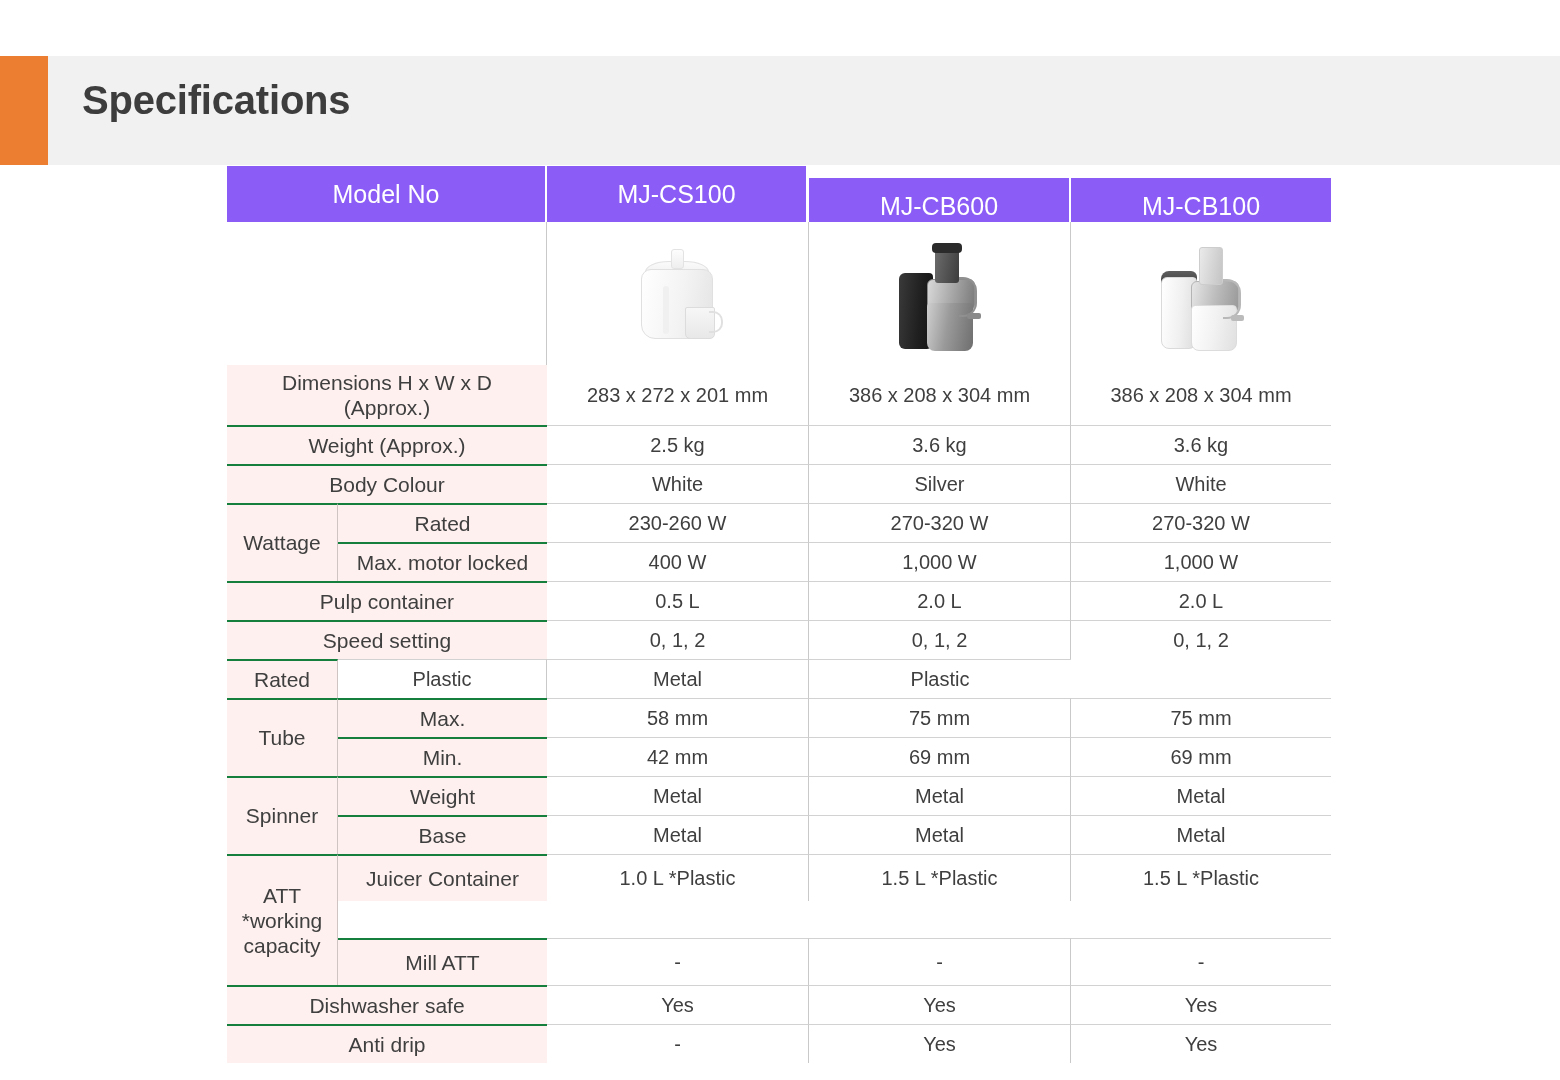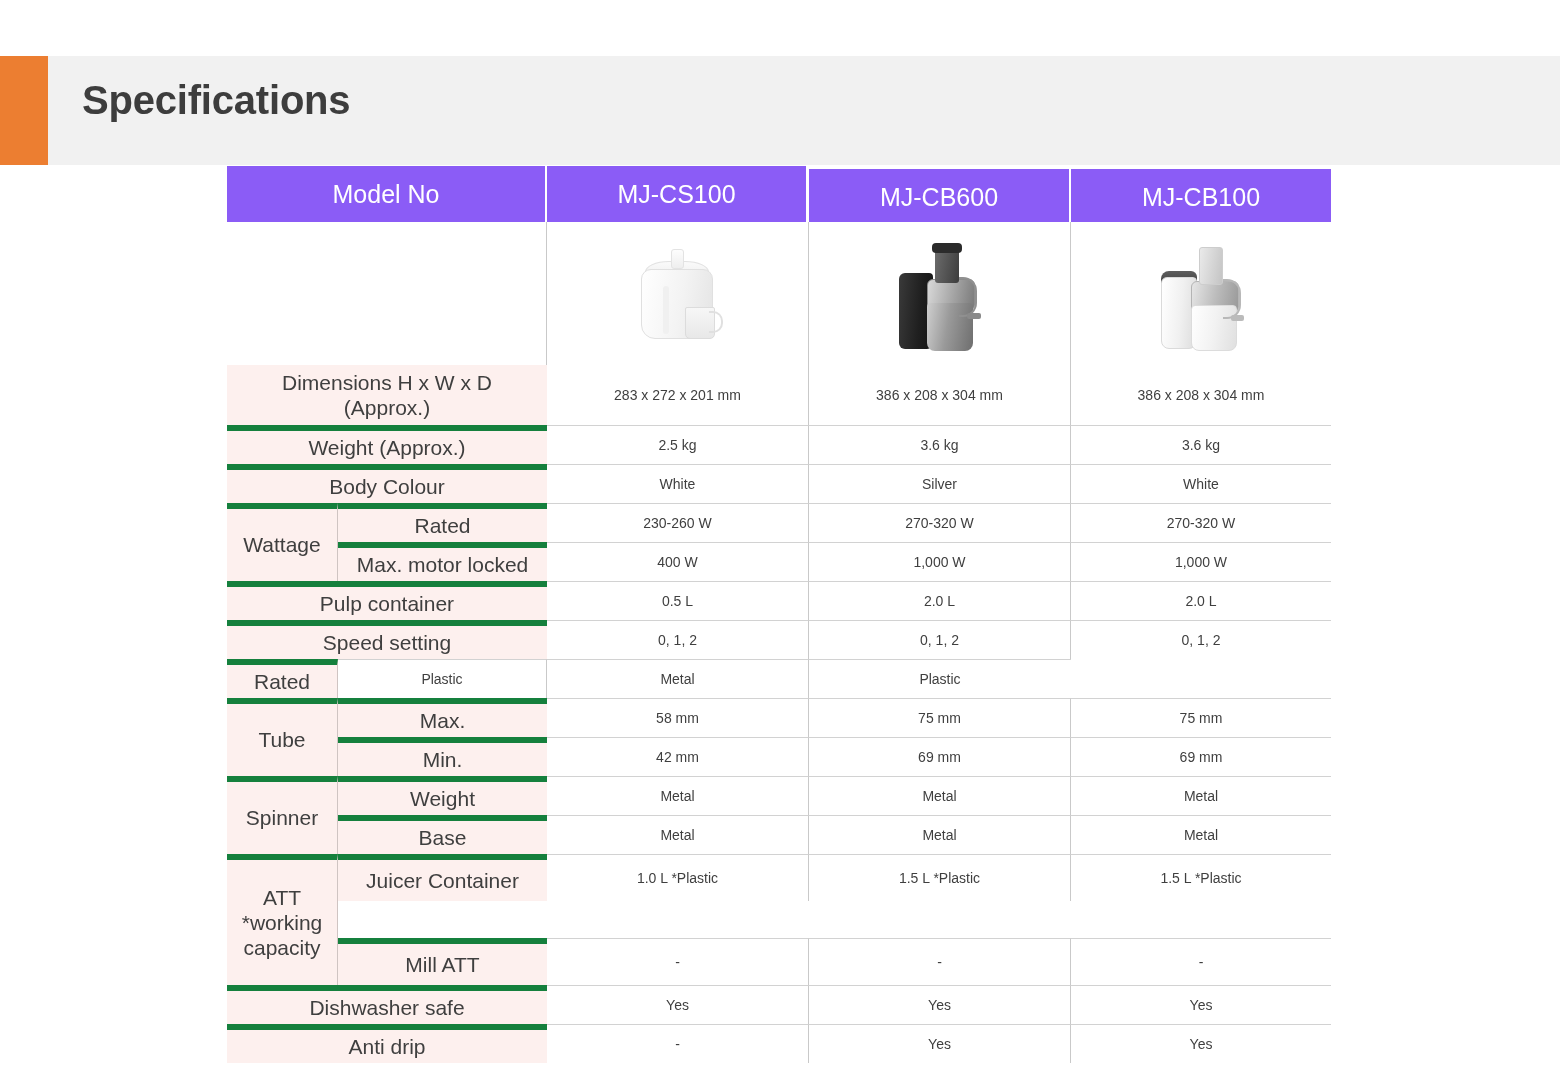--- a/index.html
+++ b/index.html
@@ -67,21 +67,21 @@
     display: flex;
     align-items: center;
     justify-content: center;
     white-space: nowrap;
     border-right: 2px solid #ffffff;
   }
   .hdr-model { grid-column: 1 / span 2; }
   .hdr-cs { border-right: 3px solid #ffffff; }
   .hdr-shift {
     position: relative;
-    top: 3px;
+    top: 12px;
     height: 56px;
     text-align: right;
   }
   .hdr-cell:last-child { border-right: none; }
 
   
   .img-row { height: 143px; }
   .img-blank {
     grid-column: 1 / span 2;
     background: #ffffff;
@@ -102,31 +102,31 @@
   
   .lbl {
     background: #fdf0ee;
     color: #3f3f3f;
     font-size: 21px;
     display: flex;
     align-items: center;
     justify-content: center;
     text-align: center;
     line-height: 1.2;
-    border-top: 6px solid #15803d;
+    border-top: 2px solid #15803d;
     padding: 2px 6px;
   }
   .lbl.wide { grid-column: 1 / span 2; }
   .lbl.grp {
     border-right: 1px solid #cfc4c2;
   }
   .val {
     background: #ffffff;
     color: #3f3f3f;
-    font-size: 14px;
+    font-size: 20px;
     display: flex;
     align-items: center;
     justify-content: center;
     text-align: center;
     border-top: 1px solid #d2d2d2;
     border-right: 1px solid #c9c9c9;
     white-space: nowrap;
   }
   .val.last { border-right: none; }
 

